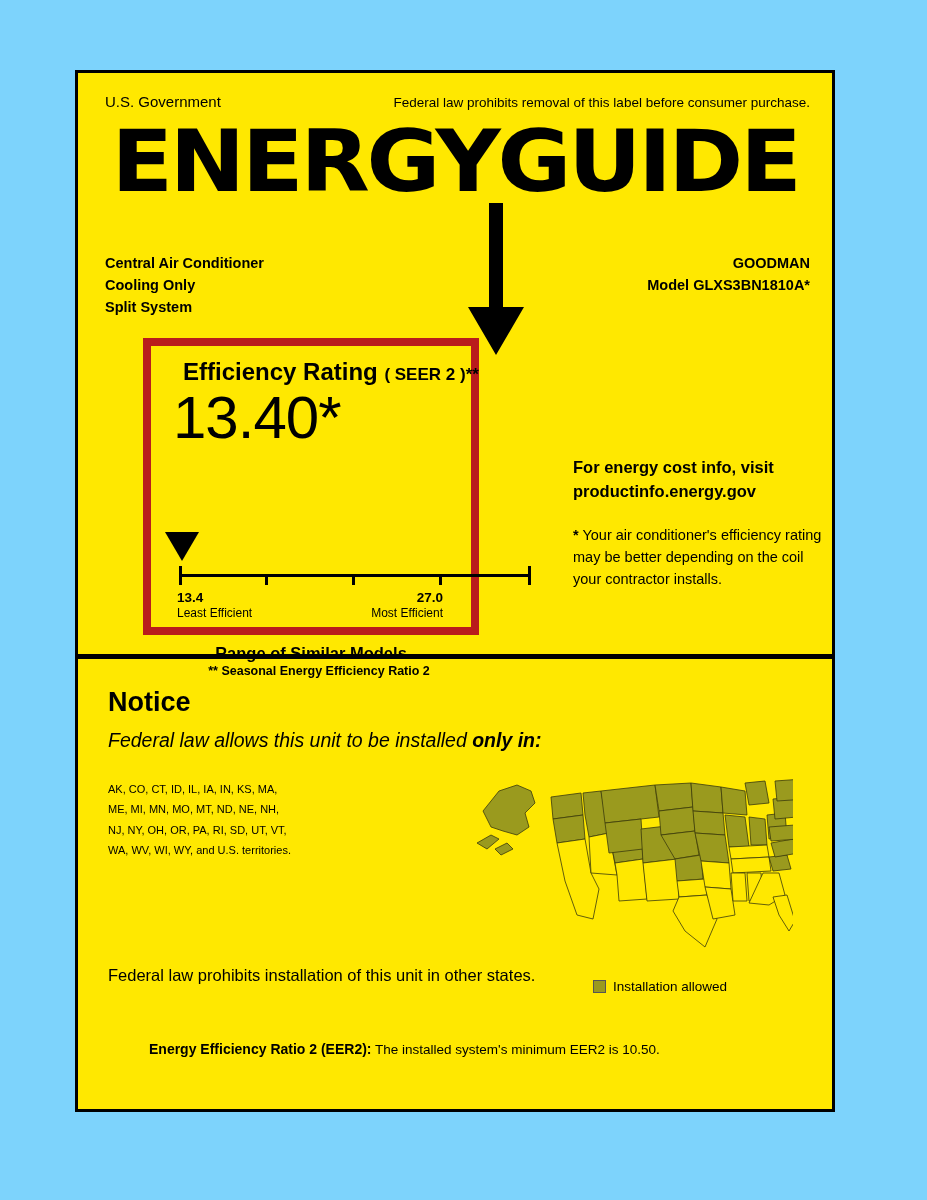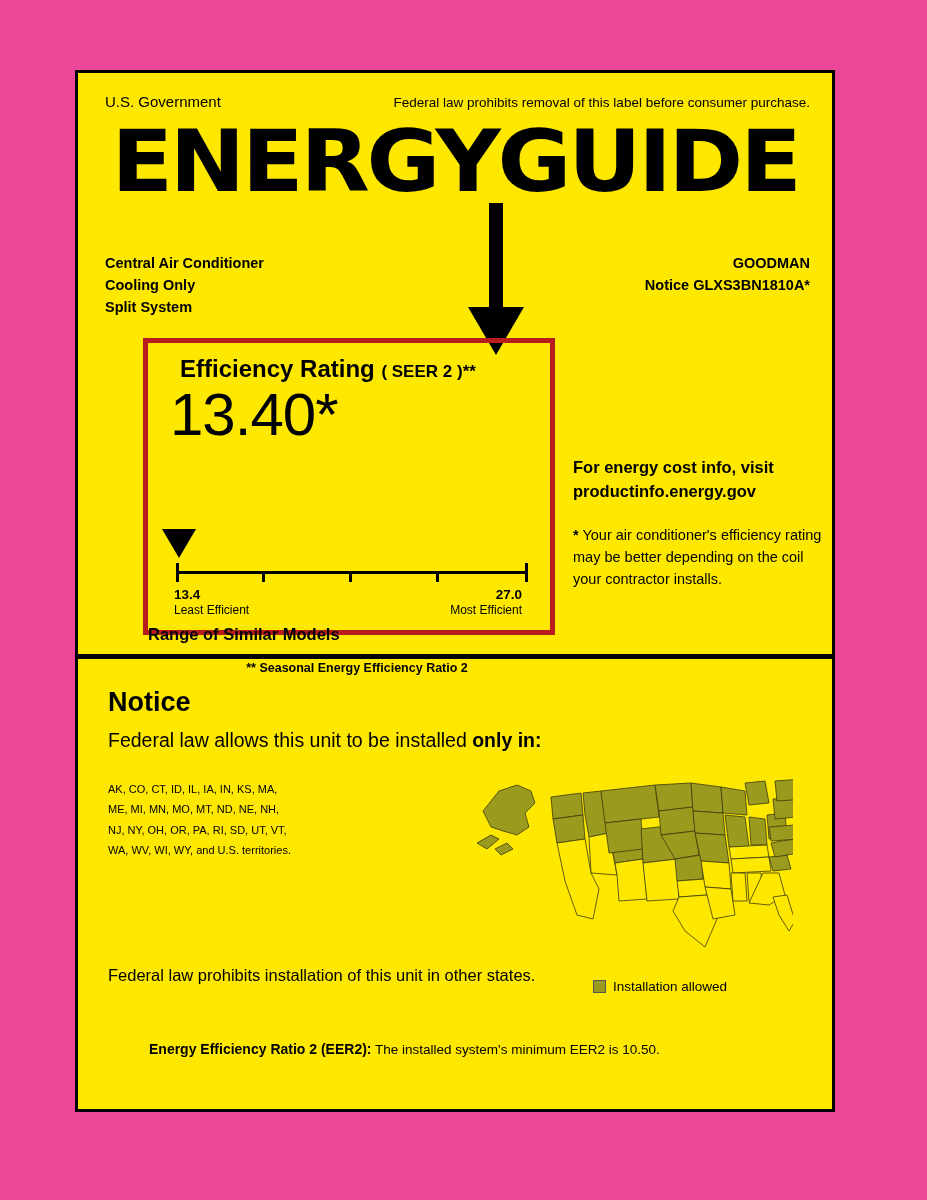--- a/index.html
+++ b/index.html
@@ -7,21 +7,21 @@
     padding: 0;
     background: #ffffff;
     width: 927px;
     height: 1200px;
     font-family: "Liberation Sans", sans-serif;
   }
   .page {
     position: relative;
     width: 927px;
     height: 1200px;
-    background: #ec4899;
+    background: #7dd3fc;
     overflow: hidden;
   }
   .label {
     position: absolute;
     left: 75px;
     top: 70px;
     width: 760px;
     height: 1042px;
     background: #ffe800;
     border: 3px solid #000000;
@@ -96,23 +96,23 @@
     font-weight: bold;
     line-height: 1.5;
     color: #000;
   }
 
   
   .eff-box {
     position: absolute;
     left: 65px;
     top: 265px;
-    width: 412px;
+    width: 336px;
     height: 297px;
-    border: 5px solid #b91c1c;
+    border: 8px solid #b91c1c;
     box-sizing: border-box;
   }
   .eff-title {
     position: absolute;
     left: 32px;
     top: 12px;
     font-size: 24px;
     font-weight: bold;
     color: #000;
     white-space: nowrap;
@@ -190,23 +190,23 @@
     position: absolute;
     right: 28px;
     top: 260px;
     font-size: 12px;
     color: #000;
     text-align: right;
   }
   .range-text {
     position: absolute;
     left: 0;
-    top: 282px;
+    top: 298px;
     width: 100%;
-    text-align: left;
+    text-align: center;
     font-size: 16.5px;
     font-weight: bold;
     color: #000;
   }
   .footnote-text {
     position: absolute;
     left: 8px;
     top: 318px;
     width: 100%;
     text-align: center;
@@ -249,20 +249,21 @@
     font-size: 27px;
     font-weight: bold;
     color: #000;
   }
   .notice-sub {
     position: absolute;
     left: 30px;
     top: 70px;
     font-size: 19.5px;
     color: #000;
+    font-style: italic;
   }
   .notice-sub b { font-weight: bold; }
   .states-list {
     position: absolute;
     left: 30px;
     top: 120px;
     width: 350px;
     font-size: 11px;
     line-height: 1.85;
     color: #000;
@@ -331,21 +332,21 @@
       </div>
 
       <div class="product-type">
         <div>Central Air Conditioner</div>
         <div>Cooling Only</div>
         <div>Split System</div>
       </div>
 
       <div class="brand-block">
         <div>GOODMAN</div>
-        <div>Notice GLXS3BN1810A*</div>
+        <div>Model GLXS3BN1810A*</div>
       </div>
 
       <div class="eff-box">
         <div class="eff-title">
           <span>Efficiency Rating</span>
           <span class="small">( SEER 2 )**</span>
         </div>
         <div class="eff-value">13.40*</div>
 
         <div class="marker">

